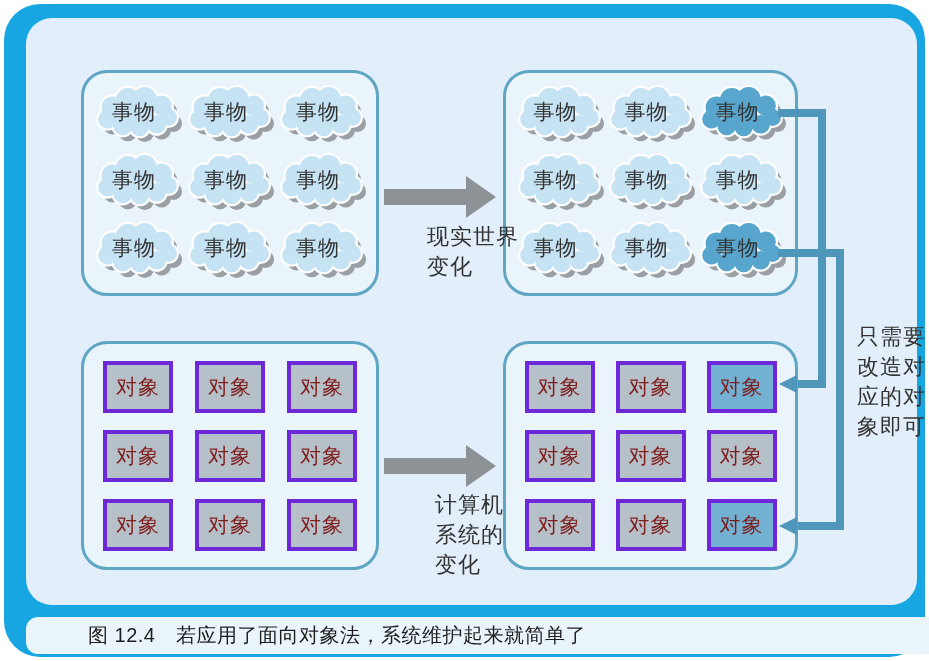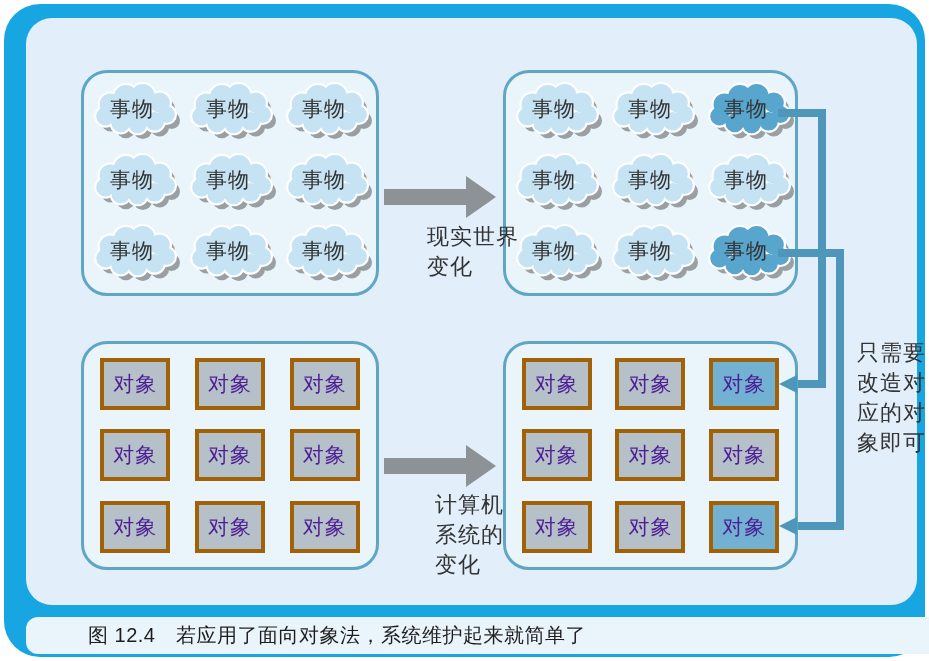--- a/index.html
+++ b/index.html
@@ -18,45 +18,45 @@
     --caption-bg:#eaf4fb;
   }
   html,body{margin:0;padding:0;background:#ffffff;}
   body{font-family:"Liberation Sans","DejaVu Sans",sans-serif;color:var(--text-dark);}
   .canvas{position:relative;width:929px;height:661px;background:#ffffff;overflow:hidden;}
   .frame{position:absolute;left:4px;top:4px;right:4px;bottom:4px;background:var(--frame-blue);border-radius:36px;}
   .main-area{position:absolute;left:22px;top:14px;width:891px;height:587px;background:var(--main-bg);border-radius:26px;}
   .caption-bar{position:absolute;left:22px;top:613px;width:885px;height:37px;background:var(--caption-bg);border-radius:12px;display:flex;align-items:center;padding-left:48px;}
   .caption-text{padding-left:14px;font-size:20px;letter-spacing:0.5px;color:#1d1d1d;}
 
-  .panel{position:absolute;box-sizing:border-box;display:grid;grid-template-columns:repeat(3,1fr);grid-template-rows:repeat(3,1fr);place-items:center;padding:8px;border:3px solid var(--panel-border);border-radius:26px;background:var(--panel-bg);z-index:1;gap:8px;}
+  .panel{position:absolute;box-sizing:border-box;display:grid;grid-template-columns:repeat(3,1fr);grid-template-rows:repeat(3,1fr);place-items:center;padding:8px;border:3px solid var(--panel-border);border-radius:26px;background:var(--panel-bg);z-index:1;}
   .panel.p0{left:55px;top:52px;width:298px;height:226px;}
   .panel.p1{left:477px;top:52px;width:295px;height:226px;}
   .panel.p2{left:55px;top:323px;width:298px;height:229px;}
   .panel.p3{left:477px;top:323px;width:295px;height:229px;}
 
   .cloud-item{position:relative;width:88px;height:62px;display:flex;align-items:center;justify-content:center;}
   .cloud-svg{position:absolute;left:0;top:0;width:100%;height:100%;}
   .cloud-item .item-label{position:relative;z-index:2;font-size:21px;color:#333;margin:-6px 8px 0 0;letter-spacing:1px;}
 
-  .square-item{width:70px;height:52px;box-sizing:border-box;border:4px solid #a16207;background:var(--square-fill);display:flex;align-items:center;justify-content:center;font-size:21px;color:#4c1d95;letter-spacing:1px;}
+  .square-item{width:70px;height:52px;box-sizing:border-box;border:4px solid #6d28d9;background:var(--square-fill);display:flex;align-items:center;justify-content:center;font-size:21px;color:#7f1d1d;letter-spacing:1px;}
   .square-item.hl{background:var(--square-highlight);}
 
   .big-arrow{position:absolute;z-index:2;}
   .big-arrow.a0{left:358px;top:158px;}
   .big-arrow.a1{left:358px;top:427px;}
   .arrow-label{position:absolute;z-index:2;font-size:22px;line-height:30px;color:#333;letter-spacing:1px;white-space:nowrap;margin-left:35px;}
   .arrow-label.l0{left:366px;top:204px;}
   .arrow-label.l1{left:374px;top:472px;}
 
   .connector-layer{position:absolute;left:0;top:0;width:929px;height:661px;z-index:5;pointer-events:none;}
   .connector-path{fill:none;stroke:var(--connector);stroke-width:8;}
   .connector-head{fill:var(--connector);}
 
-  .side-note{position:absolute;left:831px;top:320px;z-index:6;font-size:22px;line-height:30px;color:#333;letter-spacing:1px;white-space:nowrap;}
+  .side-note{position:absolute;left:831px;top:304px;z-index:6;font-size:22px;line-height:30px;color:#333;letter-spacing:1px;white-space:nowrap;}
 </style>
 </head>
 <body>
 
 <div class="canvas">
   <div class="frame">
     <div class="main-area">
 
       <div class="panel p0">
           <div class="cloud-item">

